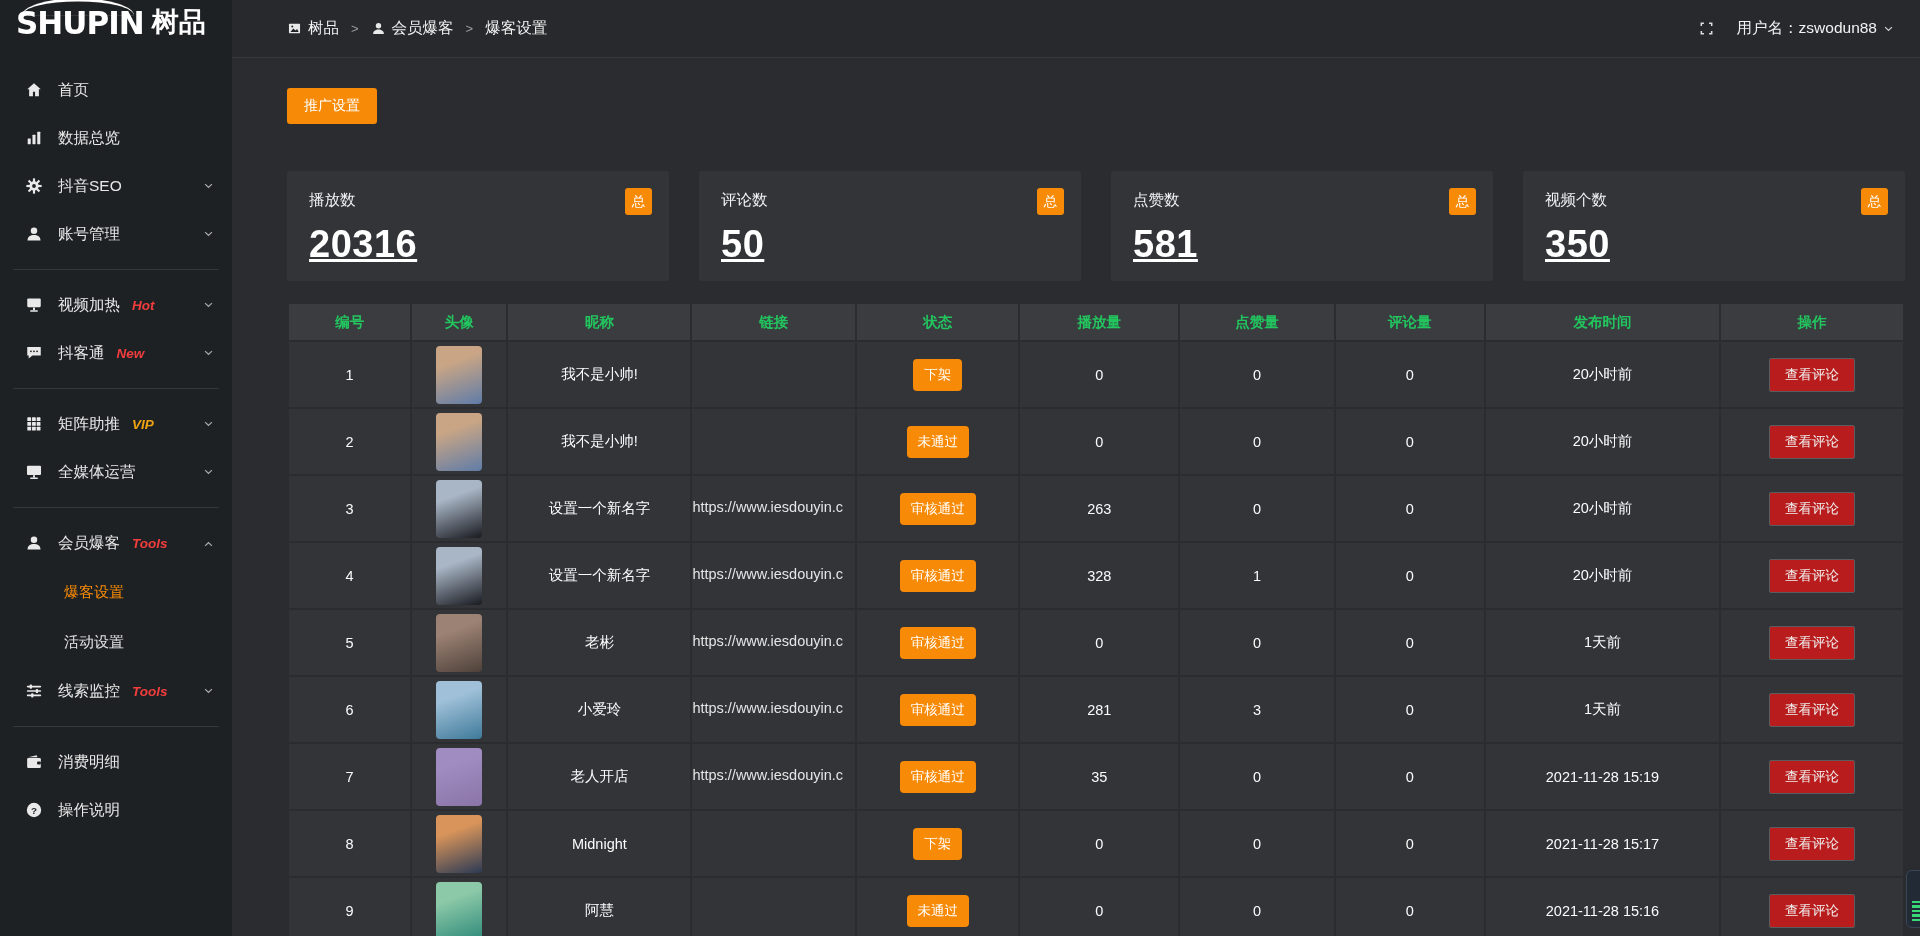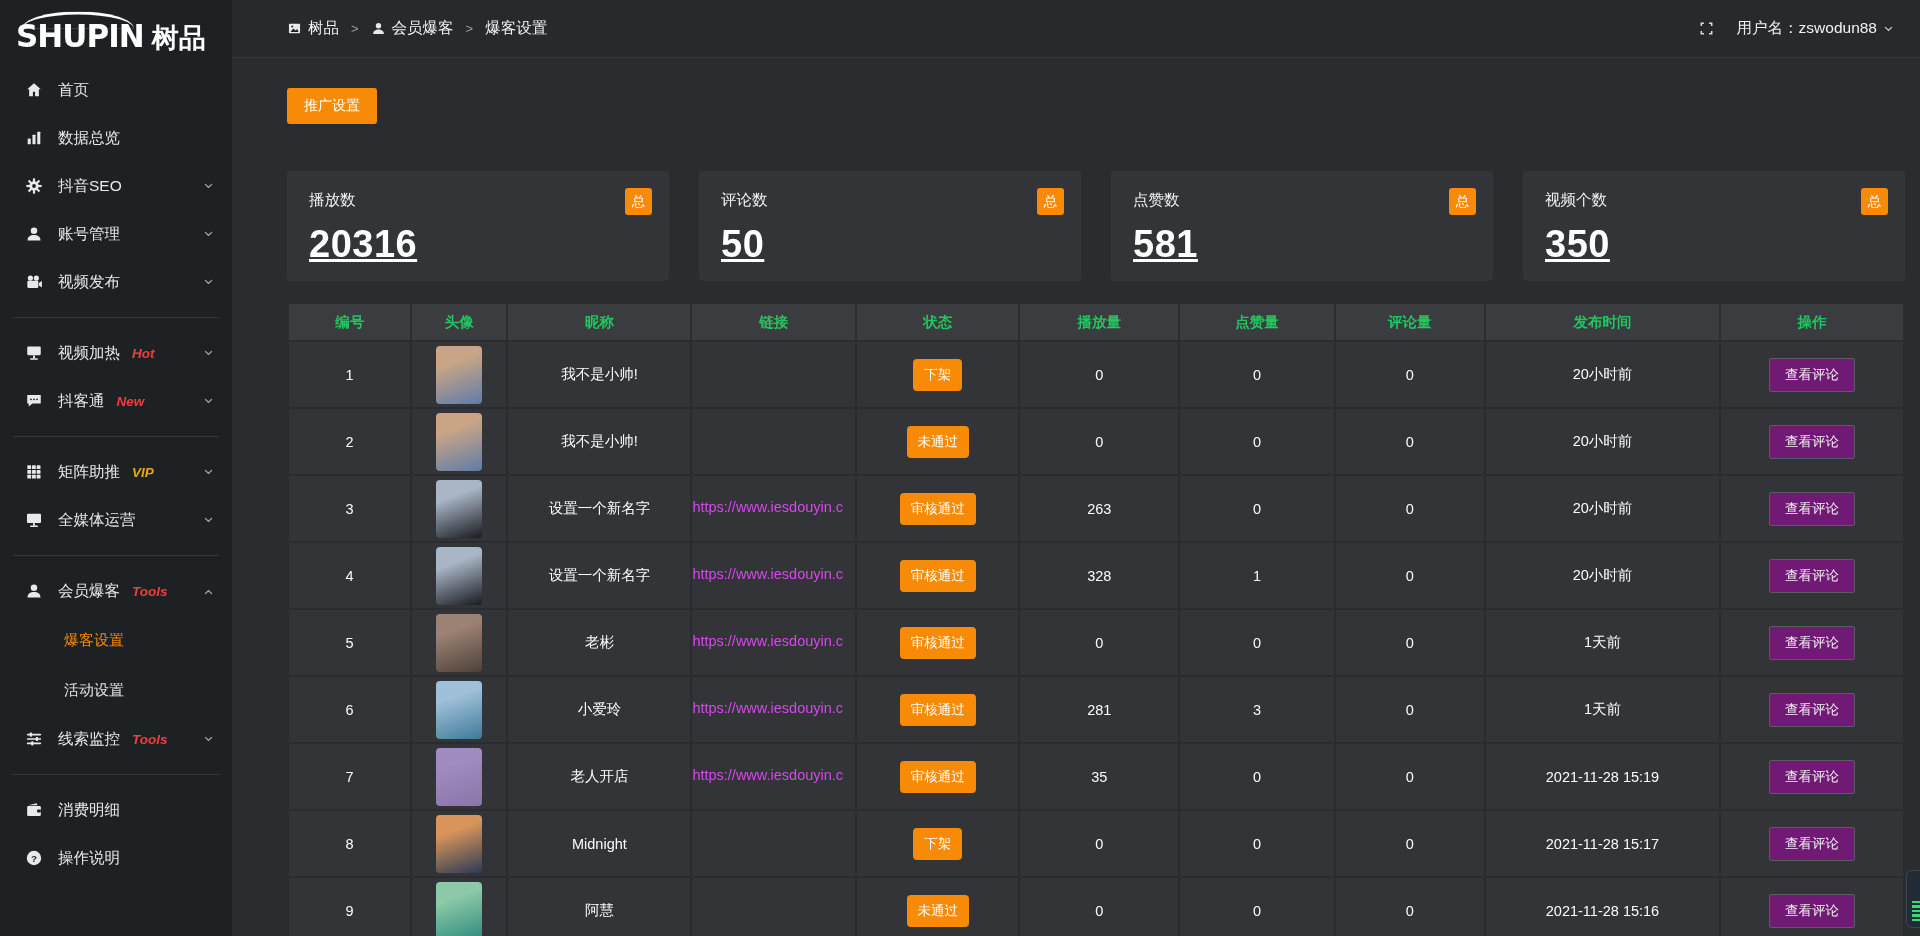--- a/index.html
+++ b/index.html
@@ -6,21 +6,21 @@
   html,body { width:1920px; height:936px; overflow:hidden; }
   body {
     font-family:"Liberation Sans","DejaVu Sans",sans-serif;
     background:#2a2c30; color:#f0f0f0; position:relative;
   }
   
   .sidebar {
     position:fixed; left:0; top:0; width:232px; height:936px;
     background:#1e2124; z-index:20; overflow:hidden;
   }
-  .logo { height:58px; display:flex; align-items:flex-end; gap:8px; padding:8px 0 6px 16px; }
+  .logo { height:58px; display:flex; gap:8px; padding:8px 0 6px 16px; }
   .logo-en { position:relative; font-weight:800; font-size:31px; letter-spacing:-1px; color:#fff;
              font-family:"DejaVu Sans",sans-serif; transform:scaleY(1.02); line-height:1; }
   .logo-en::before { content:""; position:absolute; left:6px; right:10px; top:-9px; height:14px;
              border-top:3px solid #fff; border-radius:50% 50% 0 0 / 100% 100% 0 0; }
   .logo-cn { font-weight:800; font-size:27px; color:#fff; line-height:1.05; }
   .nav { padding-top:8px; }
   .nav-item { height:48px; display:flex; align-items:center; padding:0 18px 0 25px; cursor:pointer; }
   .nav-item .ico { width:18px; height:18px; color:#e9e9e9; flex:0 0 18px; display:flex; }
   .nav-item .ico svg { width:18px; height:18px; }
   .nav-label { margin-left:15px; font-size:15.5px; color:#e8e8e8; }
@@ -55,23 +55,23 @@
   .card { flex:1 1 0; height:110px; background:#323438; border-radius:2px; position:relative; padding:19px 22px; }
   .card-label { font-size:15.5px; color:#f2f2f2; }
   .card-value { font-size:38px; font-weight:600; color:#fff; margin-top:12px; letter-spacing:.5px;text-decoration:underline; }
   .card-badge { position:absolute; top:17px; right:17px; width:27px; height:27px; background:#f78a07;
     color:#fff; font-size:13.5px; border-radius:3px; display:flex; align-items:center; justify-content:center; }
   
   table.grid { width:100%; border-collapse:separate; border-spacing:2px; margin-top:21px; table-layout:fixed; }
   .grid th { background:#3a3c40; height:36px; font-size:14.5px; font-weight:bold; color:#22c55e; }
   .grid td { background:#323438; height:65px; text-align:center; font-size:14.5px; color:#fbfbfb; overflow:hidden; white-space:nowrap; }
   .avatar { width:46px; height:58px; border-radius:4px; margin:0 auto; }
-  .link-a { color:#d946ef; text-decoration:none; font-size:14.5px; display:inline-block; max-width:100%; overflow:hidden; }
+  .link-a { color:#e5e5e5; text-decoration:none; font-size:14.5px; display:inline-block; max-width:100%; overflow:hidden; }
   .status-badge { display:inline-block; background:#f78a07; color:#fff; font-size:13.5px; padding:7px 11px; border-radius:4px; cursor:pointer; }
-  .action-btn { background:#701a75; border:1px solid #5a5c60; color:#f0f0f0; font-size:13.5px; padding:7px 15px;
+  .action-btn { background:#b91c1c; border:1px solid #5a5c60; color:#f0f0f0; font-size:13.5px; padding:7px 15px;
     border-radius:2px; cursor:pointer; font-family:inherit; }
   
   .float-widget { position:fixed; right:-22px; bottom:8px; width:36px; height:58px; background:#222a36;
     border:1px solid #3a4656; border-radius:6px; z-index:30; cursor:pointer; }
   .float-widget .bars { position:absolute; left:5px; bottom:6px; width:16px; height:22px;
     background:repeating-linear-gradient(to top,#38d977 0 2.5px,#222a36 2.5px 4.5px); }
 </style>
 </head>
 <body>
 
@@ -120,36 +120,20 @@
         </span>
       </div>
       <div class="nav-item">
         <span class="ico">
           <svg viewBox="0 0 20 20" fill="currentColor" xmlns="http://www.w3.org/2000/svg">
             <circle cx="10" cy="6.3" r="3.6"></circle>
             <path d="M2.8 17.2c0-4 3.2-6 7.2-6s7.2 2 7.2 6z"></path>
           </svg>
         </span>
         <span class="nav-label">账号管理</span>
-        <span class="nav-chevron">
-          <svg viewBox="0 0 20 20" fill="currentColor" xmlns="http://www.w3.org/2000/svg">
-            <path d="M3 6.5l7 6.5 7-6.5-1.5-1.4L10 10.2 4.5 5.1z"></path>
-          </svg>
-        </span>
-      </div>
-      <div class="nav-item">
-        <span class="ico">
-          <svg viewBox="0 0 20 20" fill="currentColor" xmlns="http://www.w3.org/2000/svg">
-            <circle cx="6" cy="5.6" r="2.9"></circle>
-            <circle cx="12.6" cy="5.6" r="2.9"></circle>
-            <rect x="2.6" y="8.6" width="12.2" height="8" rx="1.2"></rect>
-            <path d="M15.4 11.2l3.4-2.2v7.2l-3.4-2.2z"></path>
-          </svg>
-        </span>
-        <span class="nav-label">视频发布</span>
         <span class="nav-chevron">
           <svg viewBox="0 0 20 20" fill="currentColor" xmlns="http://www.w3.org/2000/svg">
             <path d="M3 6.5l7 6.5 7-6.5-1.5-1.4L10 10.2 4.5 5.1z"></path>
           </svg>
         </span>
       </div>
       <hr class="nav-divider">
       <div class="nav-item">
         <span class="ico">
           <svg viewBox="0 0 20 20" fill="currentColor" xmlns="http://www.w3.org/2000/svg">

